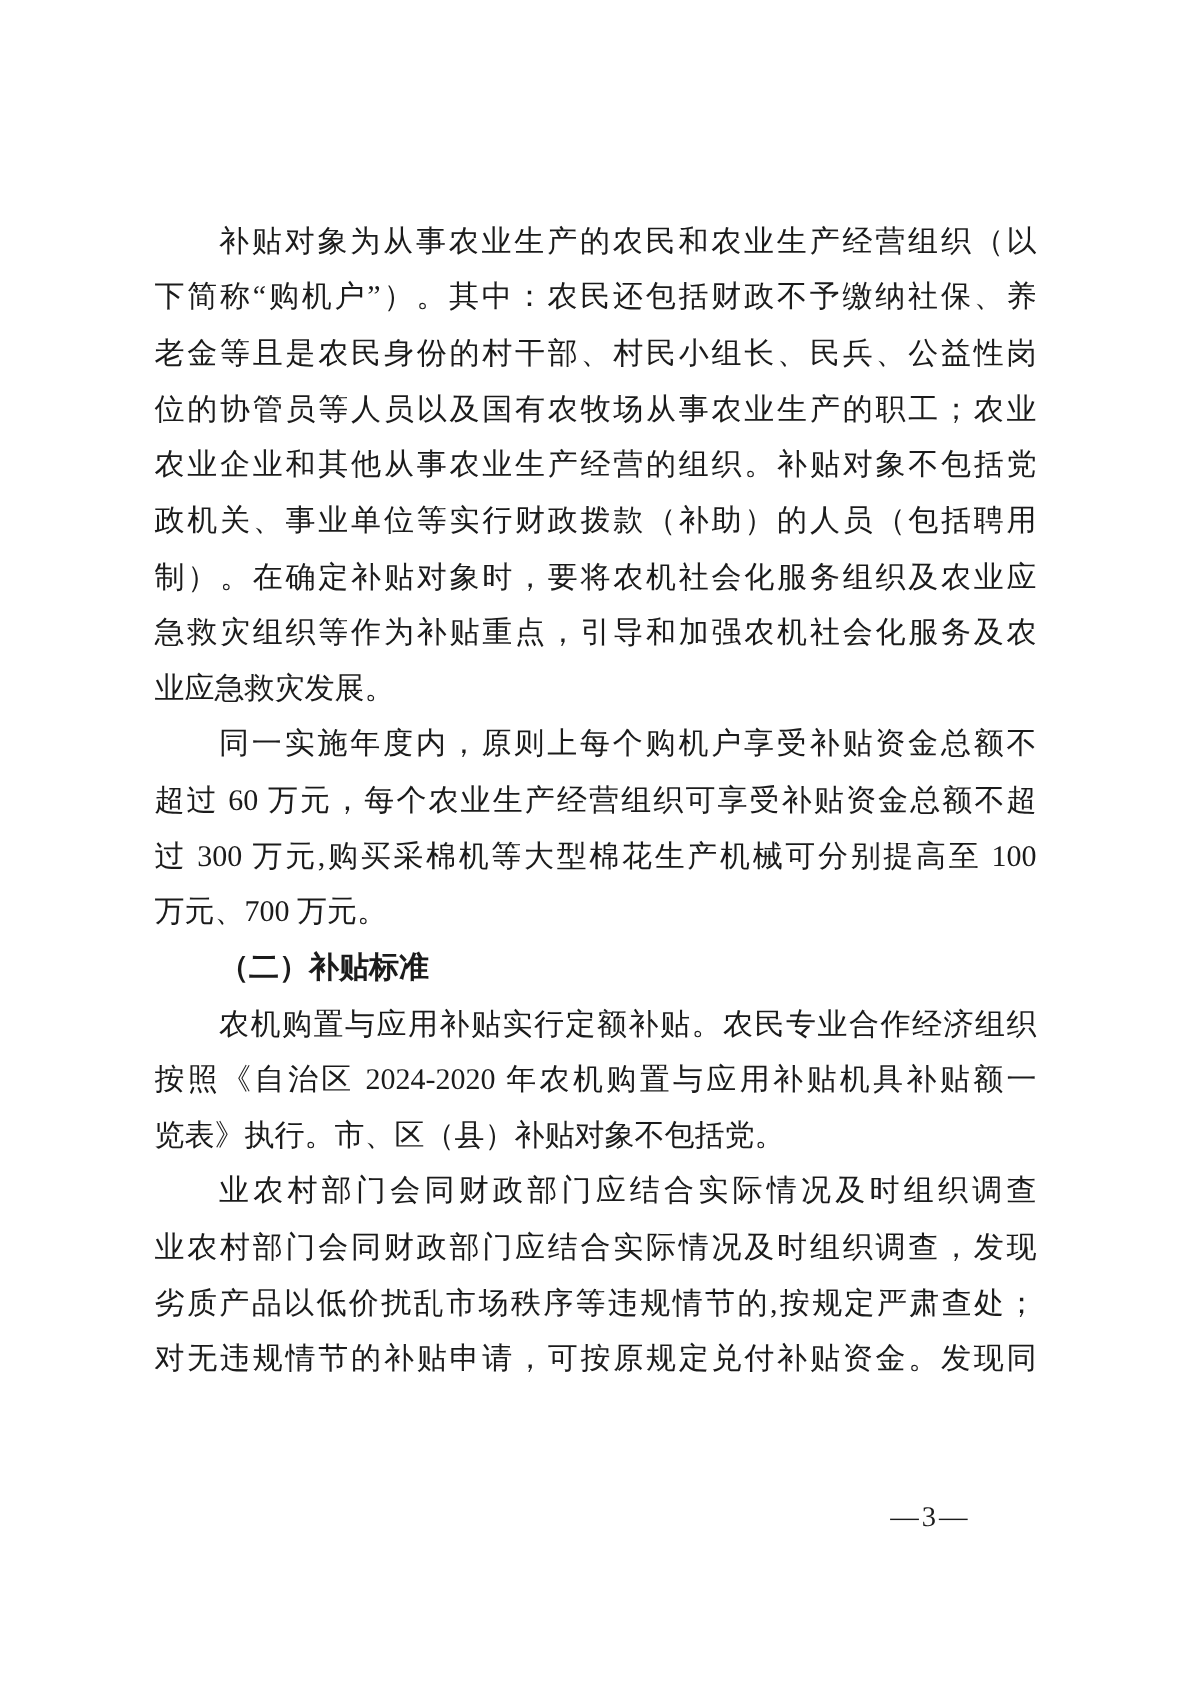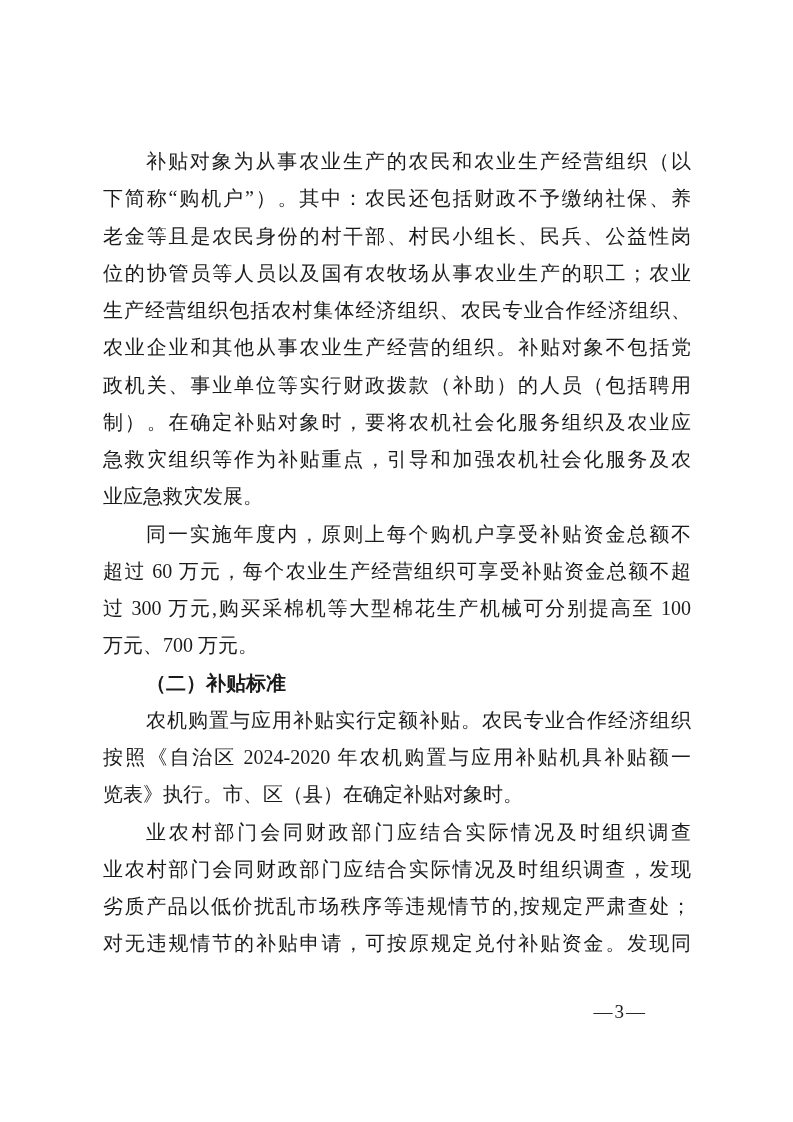--- a/index.html
+++ b/index.html
@@ -59,40 +59,39 @@
 </head>
 <body>
 
 <div class="page">
   <main class="doc-body" id="doc-body">
       <section class="para">
         <div class="line indent">补贴对象为从事农业生产的农民和农业生产经营组织（以</div>
         <div class="line">下简称“购机户”）。其中：农民还包括财政不予缴纳社保、养</div>
         <div class="line">老金等且是农民身份的村干部、村民小组长、民兵、公益性岗</div>
         <div class="line">位的协管员等人员以及国有农牧场从事农业生产的职工；农业</div>
-        <div class="line">生产经营组织包括农村集体经济组织、农民专业合作经济组织、</div>
         <div class="line">农业企业和其他从事农业生产经营的组织。补贴对象不包括党</div>
         <div class="line">政机关、事业单位等实行财政拨款（补助）的人员（包括聘用</div>
         <div class="line">制）。在确定补贴对象时，要将农机社会化服务组织及农业应</div>
         <div class="line">急救灾组织等作为补贴重点，引导和加强农机社会化服务及农</div>
         <div class="line no-justify">业应急救灾发展。</div>
       </section>
       <section class="para">
         <div class="line indent">同一实施年度内，原则上每个购机户享受补贴资金总额不</div>
         <div class="line">超过 60 万元，每个农业生产经营组织可享受补贴资金总额不超</div>
         <div class="line">过 300 万元,购买采棉机等大型棉花生产机械可分别提高至 100</div>
         <div class="line no-justify">万元、700 万元。</div>
       </section>
       <section class="para">
         <div class="line heading indent no-justify">（二）补贴标准</div>
       </section>
       <section class="para">
         <div class="line indent">农机购置与应用补贴实行定额补贴。农民专业合作经济组织</div>
         <div class="line">按照《自治区 2024-2020 年农机购置与应用补贴机具补贴额一</div>
-        <div class="line no-justify">览表》执行。市、区（县）在确定补贴对象时。</div>
+        <div class="line no-justify">览表》执行。市、区（县）补贴对象不包括党。</div>
       </section>
       <section class="para">
         <div class="line indent">业农村部门会同财政部门应结合实际情况及时组织调查</div>
         <div class="line">业农村部门会同财政部门应结合实际情况及时组织调查，发现</div>
         <div class="line">劣质产品以低价扰乱市场秩序等违规情节的,按规定严肃查处；</div>
         <div class="line">对无违规情节的补贴申请，可按原规定兑付补贴资金。发现同</div>
       </section>
     </main>
   <div class="page-number">—3—</div>
 </div>

